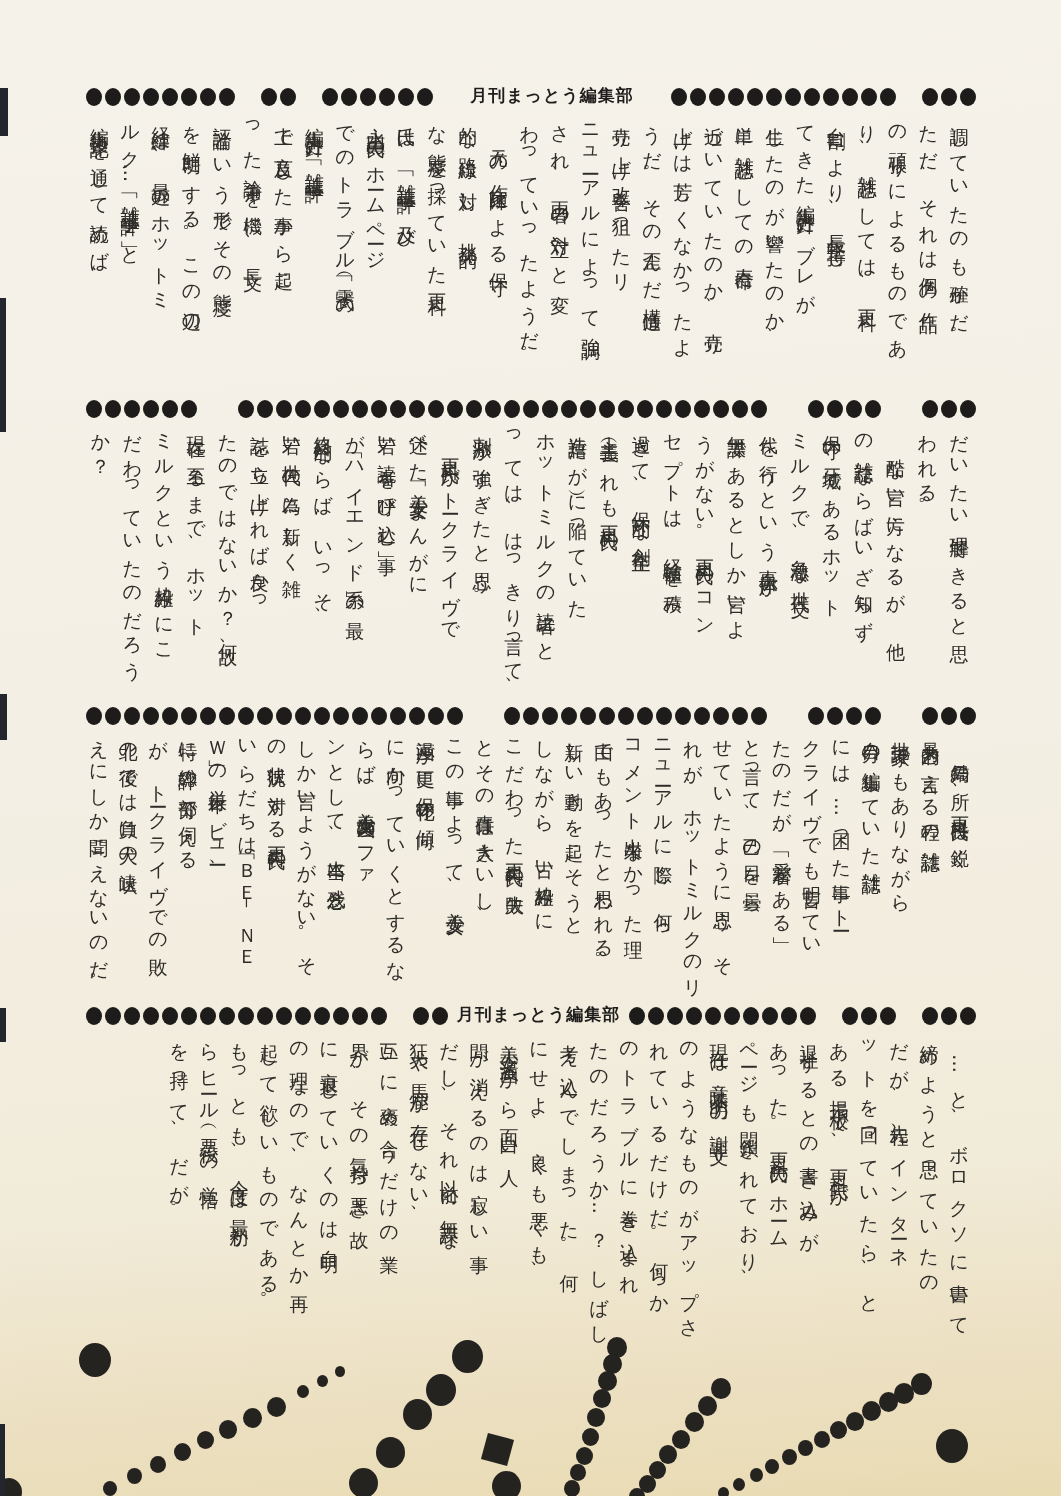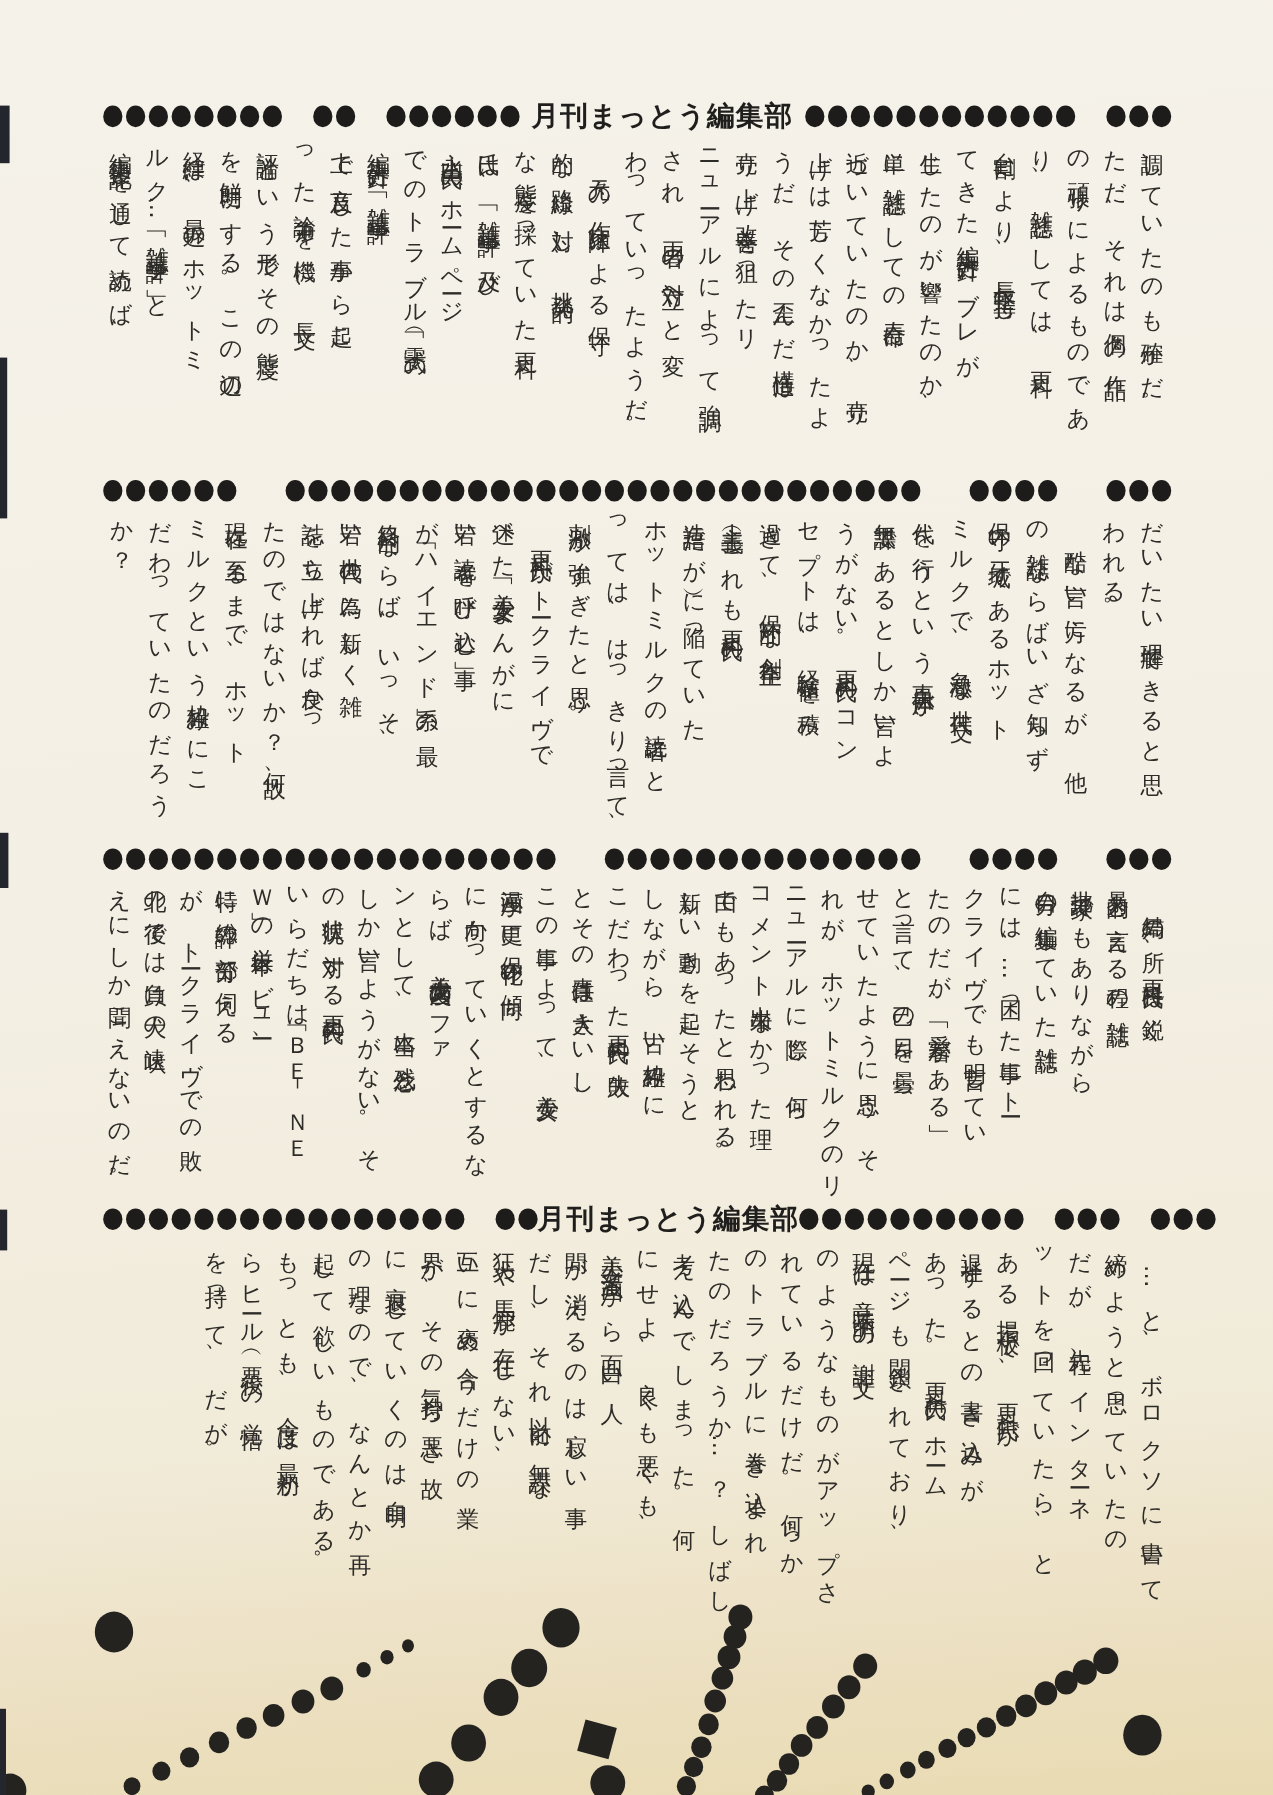--- a/index.html
+++ b/index.html
@@ -20,22 +20,22 @@
     display:flex;align-items:center;justify-content:space-between;
   }
   .dotseg{display:flex;align-items:center;gap:26px;}
   .dotgroup{display:flex;align-items:center;}
   .dot{
     width:16px;height:18px;border-radius:50%;
     background:#1d1c1a;margin-right:3px;flex:none;
   }
   .dotgroup .dot:last-child{margin-right:0;}
   .rowlabel{
-    font-size:23px;font-weight:bold;color:#1f1e1c;
-    letter-spacing:1px;white-space:nowrap;line-height:20px;
+    font-size:17px;font-weight:bold;color:#1f1e1c;
+    letter-spacing:1px;white-space:nowrap;line-height:20px;font-family:Liberation Mono, monospace;
   }
   #sep-row-1{top:87px;}
   #sep-row-2{top:399px;}
   #sep-row-3{top:706px;}
   #sep-row-4{top:1006px;}
   
   .vblock{
     position:absolute;right:86px;
     writing-mode:vertical-rl;text-orientation:mixed;
     color:#2e2c28;font-size:19px;white-space:nowrap;

